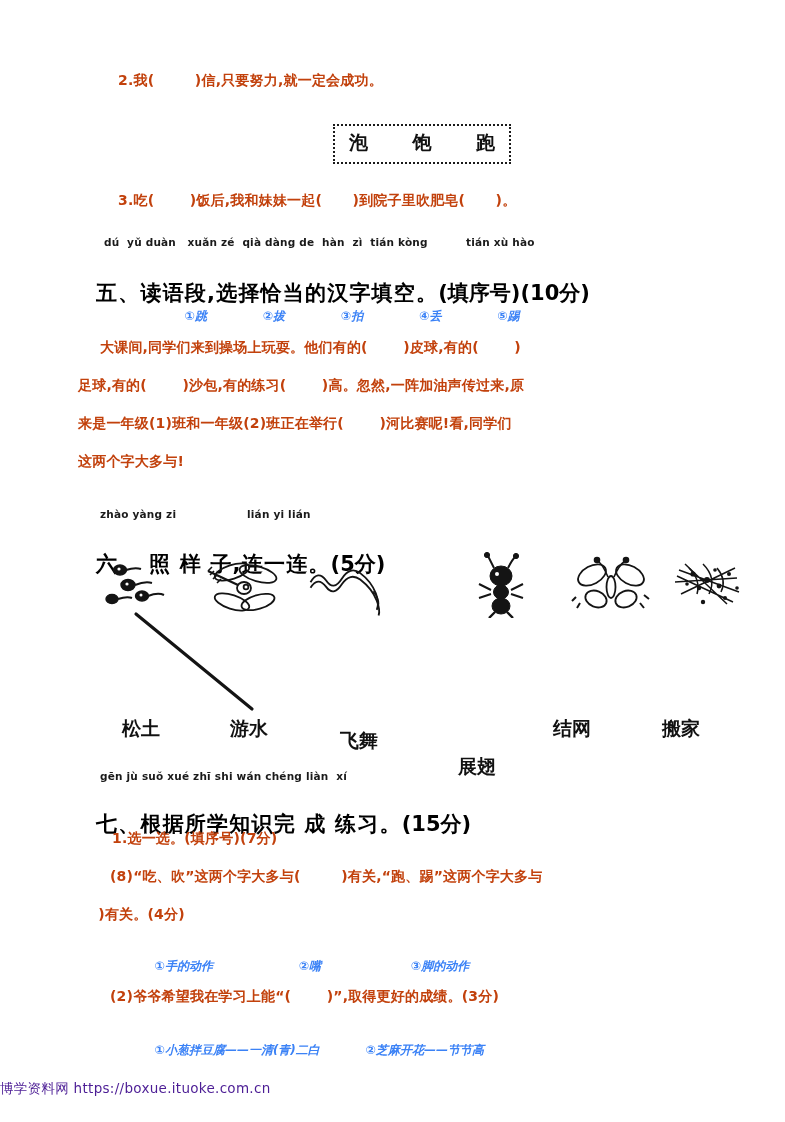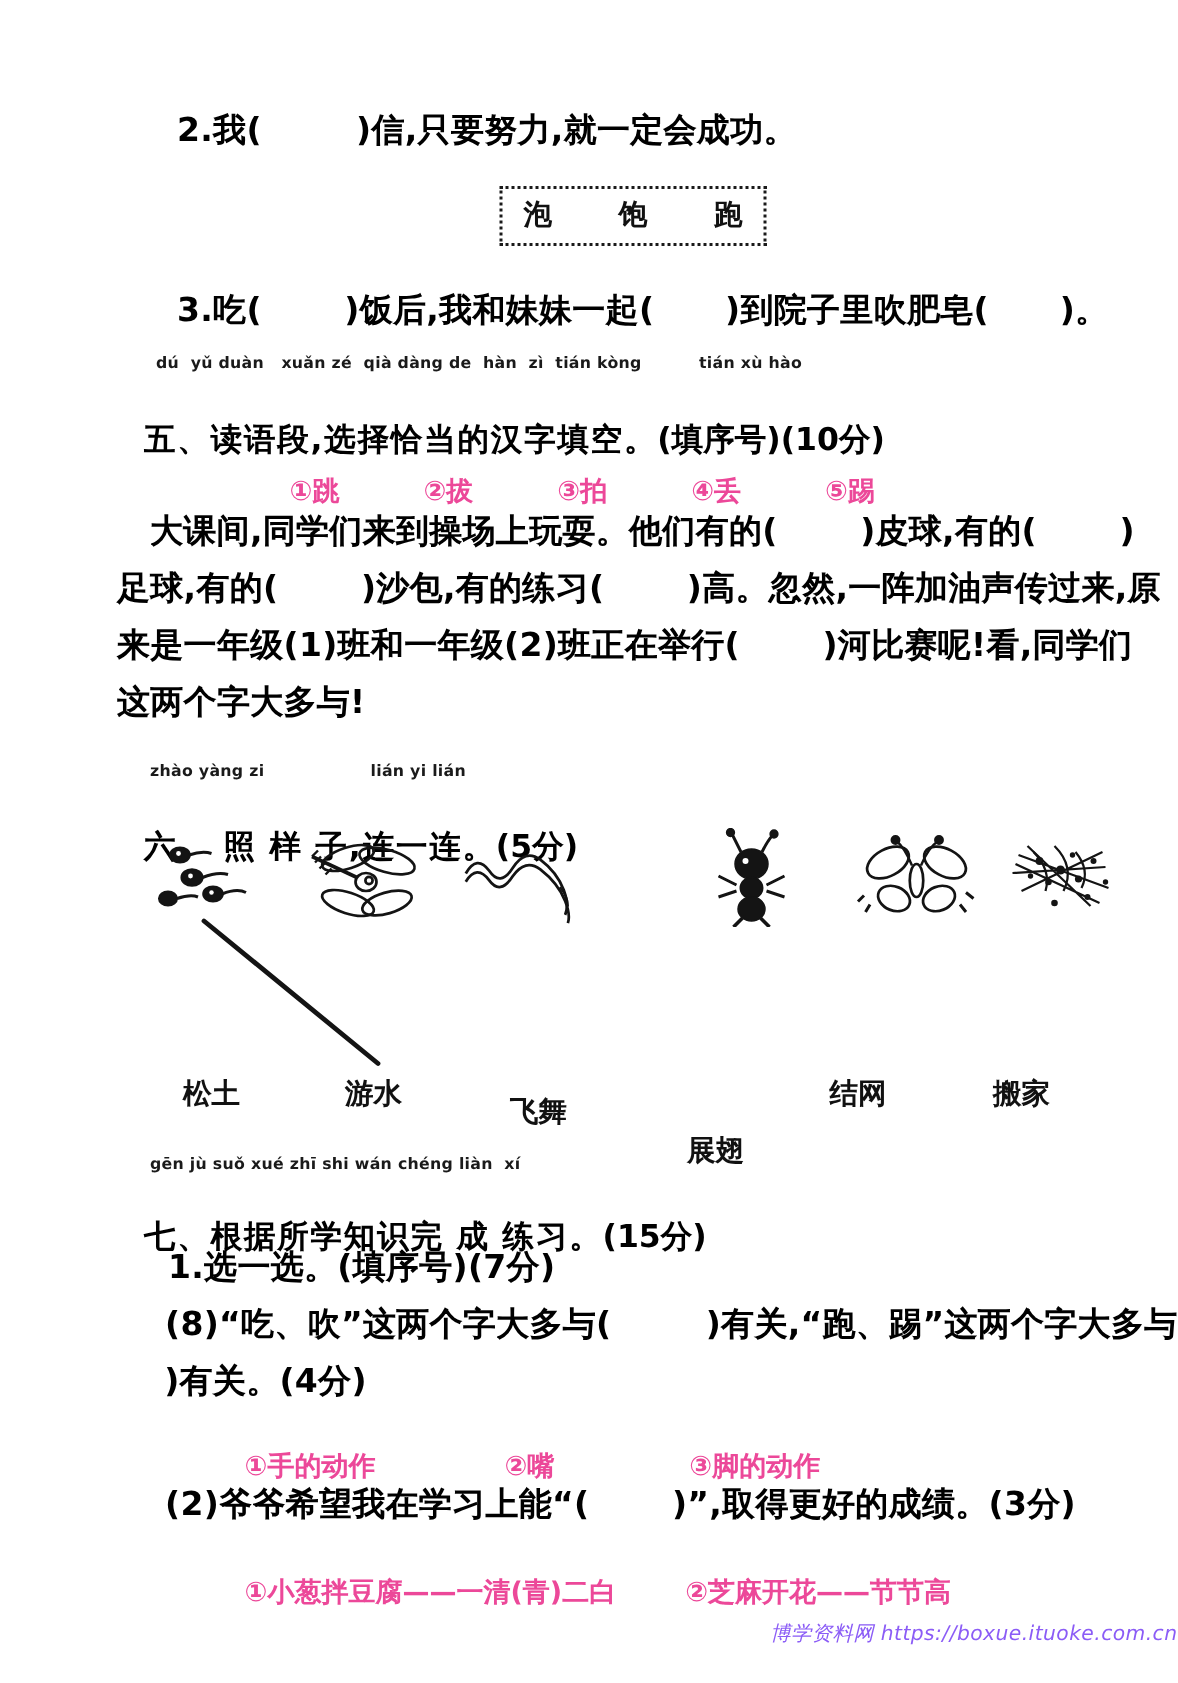--- a/index.html
+++ b/index.html
@@ -15,25 +15,25 @@
   .page {
     position: relative;
     width: 785px;
     height: 1122px;
     background: #ffffff;
     overflow: hidden;
     margin: 0 auto;
   }
   .body-line {
     position: absolute;
-    font-size: 22px;
+    font-size: 14px;
     font-weight: 700;
     letter-spacing: 0.2px;
     white-space: pre;
-    color: #000000;
+    color: #c2410c;
   }
   .heading-line {
     position: absolute;
     font-size: 21px;
     font-weight: 700;
     white-space: pre;
     color: #000;
     letter-spacing: 1.2px;
   }
   .heading-line .tight {
@@ -42,24 +42,25 @@
   .pinyin {
     position: absolute;
     font-size: 10.5px;
     font-weight: 700;
     color: #1a1a1a;
     white-space: pre;
     letter-spacing: 0.2px;
   }
   .opt-row {
     position: absolute;
-    font-size: 18px;
-    font-weight: 700;
-    white-space: pre;
-    color: #ec4899;
+    font-size: 12px;
+    font-weight: 700;
+    white-space: pre;
+    color: #3b82f6;
+    font-style: italic;
   }
 
   
   .wordbank {
     position: absolute;
     border: 2px dotted #1a1a1a;
     box-sizing: border-box;
     display: flex;
     align-items: center;
     justify-content: space-between;
@@ -90,26 +91,25 @@
     position: absolute;
     left: 0; top: 0;
     width: 785px; height: 1122px;
     pointer-events: none;
   }
 
   
   .footer {
     position: absolute;
     width: 100%;
-    text-align: right;
+    text-align: left;
     font-size: 13.5px;
-    color: #8b5cf6;
+    color: #4c1d95;
     letter-spacing: 0.3px;
     font-family: "DejaVu Sans", "Liberation Sans", sans-serif;
-    font-style: italic;
   }
 </style>
 </head>
 <body>
 
 <div class="page">
 
   <div class="body-line" style="left:118px; top:72px;">2.我(        )信,只要努力,就一定会成功。</div>
 
   <div class="wordbank" style="left:333px; top:124px; width:178px; height:40px;">

